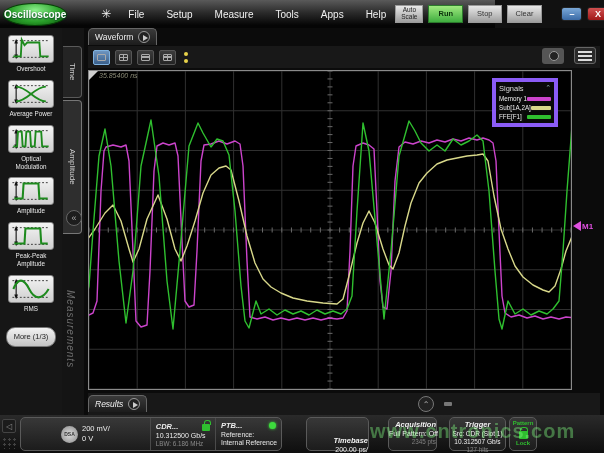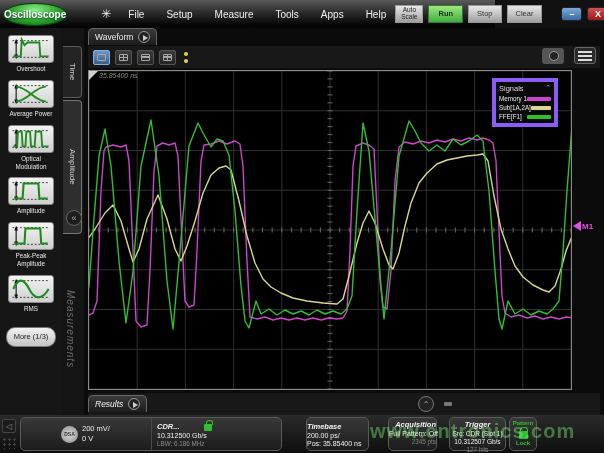--- a/index.html
+++ b/index.html
@@ -110,21 +110,21 @@
   #cdr-block { width:66px; }
   #ptb-block { width:66px; }
   .blk-head { display:flex; justify-content:space-between; align-items:center; font-size:7.5px; font-weight:bold; font-style:italic; }
   .blk-l1 { font-size:7px; margin-top:1px; white-space:nowrap; }
   .blk-l2 { font-size:6.3px; color:#8a8a8a; margin-top:1px; white-space:nowrap; }
   .blk-l2.white { color:#e8e8e8; font-size:6.8px; }
   #lock-icon { width:8px; height:7px; background:#2fbf2f; border-radius:1px; position:relative; margin-top:3px; }
   #lock-icon:before { content:""; position:absolute; left:1.5px; top:-4px; width:5px; height:4px;
     border:1.5px solid #2fbf2f; border-bottom:none; border-radius:3px 3px 0 0; }
   .led { width:7px; height:7px; border-radius:50%; background:#3ddc3d; box-shadow:0 0 3px #3ddc3d; }
-  #tb-panel { left:306px; width:63px; text-align:left; padding-top:4px; }
+  #tb-panel { left:306px; width:63px; text-align:right; padding-top:18px; }
   #acq-panel { left:388px; width:49px; text-align:right; padding-top:2px; }
   #trig-panel { left:449px; width:57px; text-align:center; padding-top:2px; }
   .sb-title { font-size:7.5px; font-weight:bold; font-style:italic; color:#f2f2f2; }
   .sb-line  { font-size:7px; color:#f0f0f0; margin-top:1px; white-space:nowrap; }
   .sb-line.dim { color:#808080; font-size:6.3px; }
   #patlock-btn { left:509px; width:28px; text-align:center; color:#2fbf2f; font-size:6px; font-weight:bold; padding-top:2px; }
   #patlock-icon { width:9px; height:8px; background:#2fbf2f; border-radius:1px; margin:5px auto 1px auto; position:relative; }
   #patlock-icon:before { content:""; position:absolute; left:1.5px; top:-4px; width:6px; height:4px;
     border:1.5px solid #2fbf2f; border-bottom:none; border-radius:3px 3px 0 0; }
 
@@ -436,20 +436,28 @@
         </div>
       </div>
       <div class="vblock" id="cdr-block">
         <div class="blk-head">
             <span>CDR...</span>
             <span id="lock-icon"></span>
           </div>
         <div class="blk-l1">10.312500 Gb/s</div>
         <div class="blk-l2">LBW: 6.186 MHz</div>
       </div>
+      <div class="vblock" id="ptb-block">
+        <div class="blk-head">
+            <span>PTB...</span>
+            <span class="led"></span>
+          </div>
+        <div class="blk-l2 white">Reference:</div>
+        <div class="blk-l2 white">Internal Reference</div>
+      </div>
     </div>
 
     <div class="sb-panel" id="tb-panel">
       <div class="sb-title">Timebase</div>
       <div class="sb-line">200.00 ps/</div>
       <div class="sb-line">Pos: 35.85400 ns</div>
     </div>
 
     <div class="sb-panel" id="acq-panel">
       <div class="sb-title">Acquisition</div>

